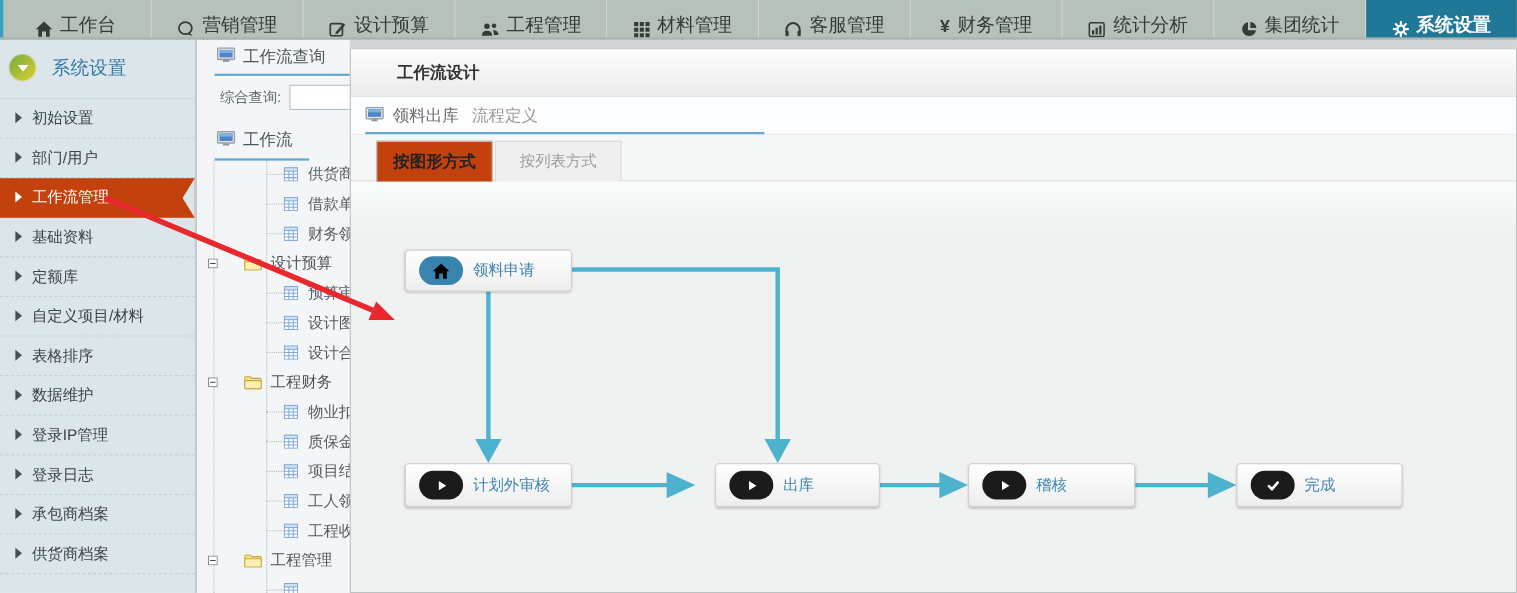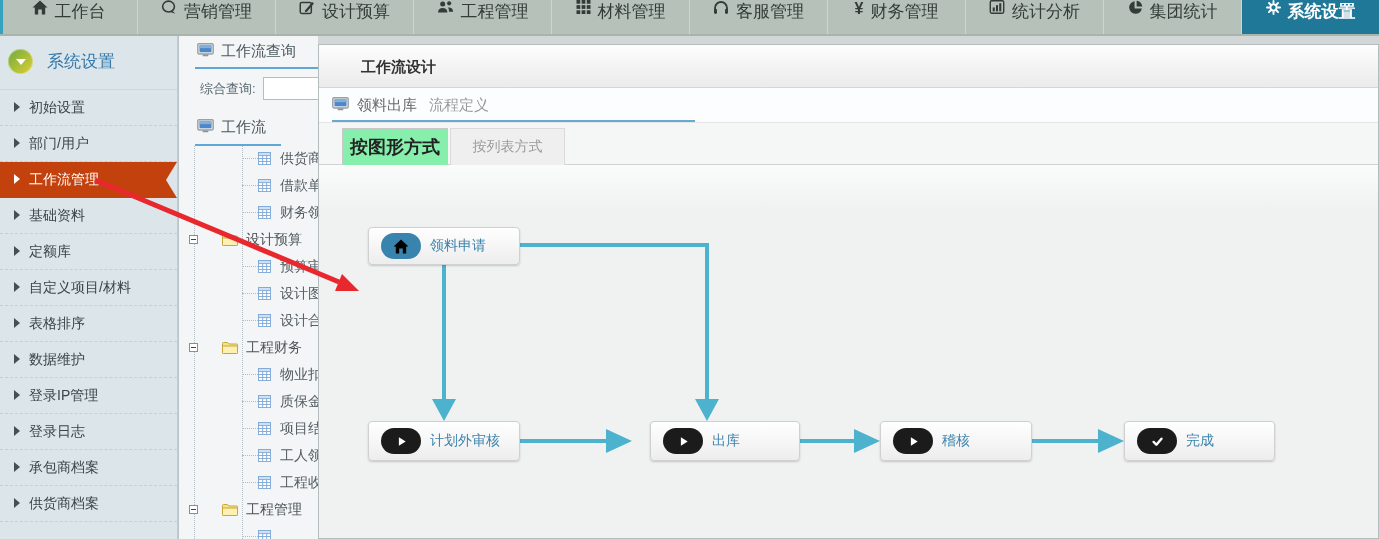--- a/index.html
+++ b/index.html
@@ -2,21 +2,21 @@
 <html><head>
 <meta charset="utf-8">
 <style>
   html,body{margin:0;padding:0;background:#eef1f2;}
   #app{position:relative;width:1379px;height:539px;overflow:hidden;
        font-family:"Liberation Sans","DejaVu Sans",sans-serif;background:#eef1f2;}
   
   #topnav{position:absolute;left:0;top:0;width:1379px;height:34px;display:flex;
           background:#b6c1ba;border-bottom:2px solid #aab4ad;z-index:10;}
   .nav-stripe{position:absolute;left:0;top:0;width:3px;height:34px;background:#35a3c0;}
-  .nav-item{flex:1;display:flex;align-items:flex-start;justify-content:center;gap:7px;
+  .nav-item{flex:1;display:flex;align-items:flex-end;justify-content:center;gap:7px;
             font-size:17px;color:#333c37;border-right:1px solid rgba(255,255,255,.35);
             cursor:pointer;white-space:nowrap;}
   .nav-item:last-child{border-right:none;}
   .nav-item.active{background:#1f7897;color:#fff;font-weight:bold;}
   .nav-icon{display:inline-flex;align-items:center;}
   .nav-icon b.yen{font-size:16px;font-weight:bold;}
   
   #sidebar{position:absolute;left:0;top:34px;width:178px;height:505px;background:#dce6ea;
            border-right:1px solid #c0ccd1;box-sizing:border-box;z-index:2;}
   .sb-header{height:55px;display:flex;align-items:center;padding-left:8px;
@@ -64,22 +64,22 @@
   .dlg-subrow{position:absolute;left:0;top:43px;right:0;height:35px;background:#fbfdff;
               border-bottom:1px solid #e6e6e6;box-sizing:border-box;}
   .dlg-subrow .micon{position:absolute;left:13px;top:9px;display:inline-flex;}
   .doc-t{position:absolute;left:38px;top:8px;font-size:15px;color:#6b6b6b;}
   .doc-s{position:absolute;left:110px;top:8px;font-size:15px;color:#9a9a9a;}
   .doc-underline{position:absolute;left:13px;bottom:0;width:363px;height:2px;background:#68a9d2;}
   .dlg-tabs{position:absolute;left:0;top:78px;right:0;height:42px;background:#f5f6f6;
             border-bottom:1px solid #d2d2d2;box-sizing:border-box;}
   .tab{position:absolute;bottom:-1px;height:37px;display:flex;align-items:center;justify-content:center;
        box-sizing:border-box;cursor:pointer;}
-  .tab.active{left:23px;width:106px;background:#86efac;border:1px solid #c9c9c9;border-bottom:none;
-              font-size:18px;font-weight:bold;color:#222;z-index:2;}
+  .tab.active{left:23px;width:106px;background:#c2410c;border:1px solid #c9c9c9;border-bottom:none;
+              font-size:15px;font-weight:bold;color:#222;z-index:2;}
   .tab.inactive{left:131px;width:115px;background:#efefef;border:1px solid #dadada;border-bottom:none;
                 font-size:14px;color:#9b9b9b;}
   #canvas{position:absolute;left:0;top:120px;right:0;bottom:0;
           background:linear-gradient(#fafbfb,#f0f1f1 45px);overflow:hidden;}
   #flow-svg{position:absolute;left:0;top:0;}
   .flow-node{position:absolute;border:1px solid #d0d0d0;border-radius:4px;
              background:linear-gradient(#ffffff,#ededed);box-shadow:0 1px 2px rgba(0,0,0,.18);
              display:flex;align-items:center;padding-left:12px;gap:9px;box-sizing:border-box;cursor:pointer;}
   .flow-pill{width:40px;height:26px;border-radius:13px;display:flex;align-items:center;justify-content:center;}
   .flow-label{font-size:14px;color:#3d84ad;white-space:nowrap;}

